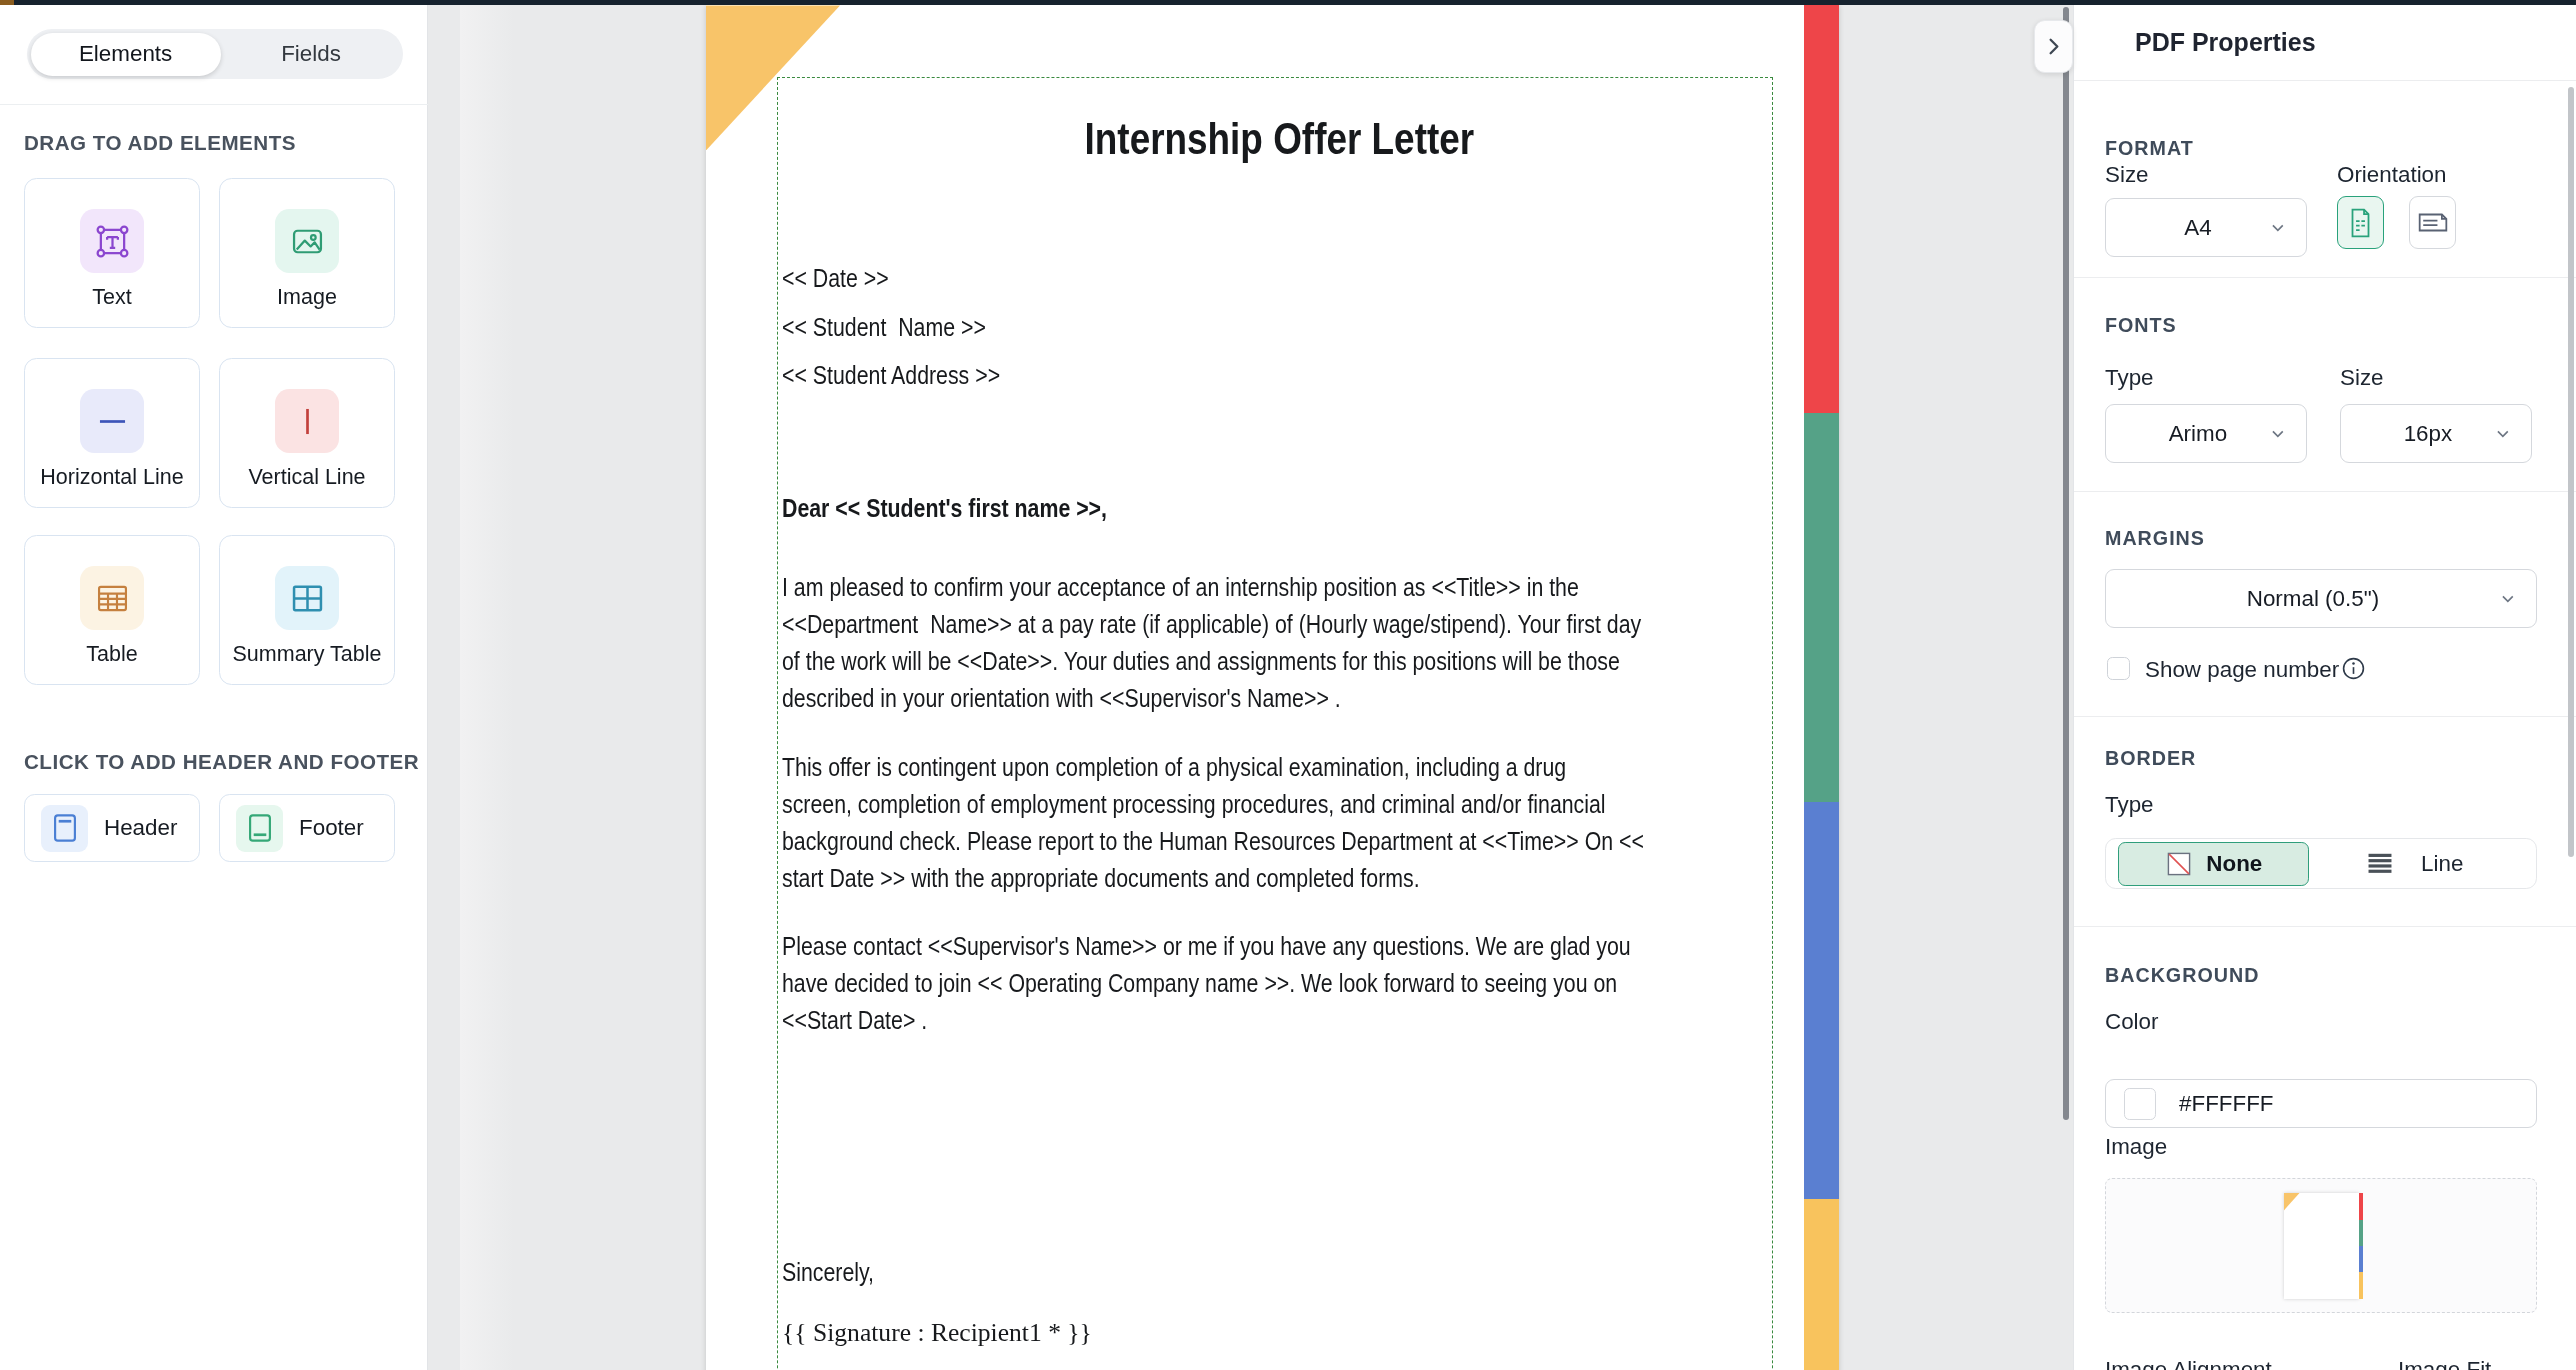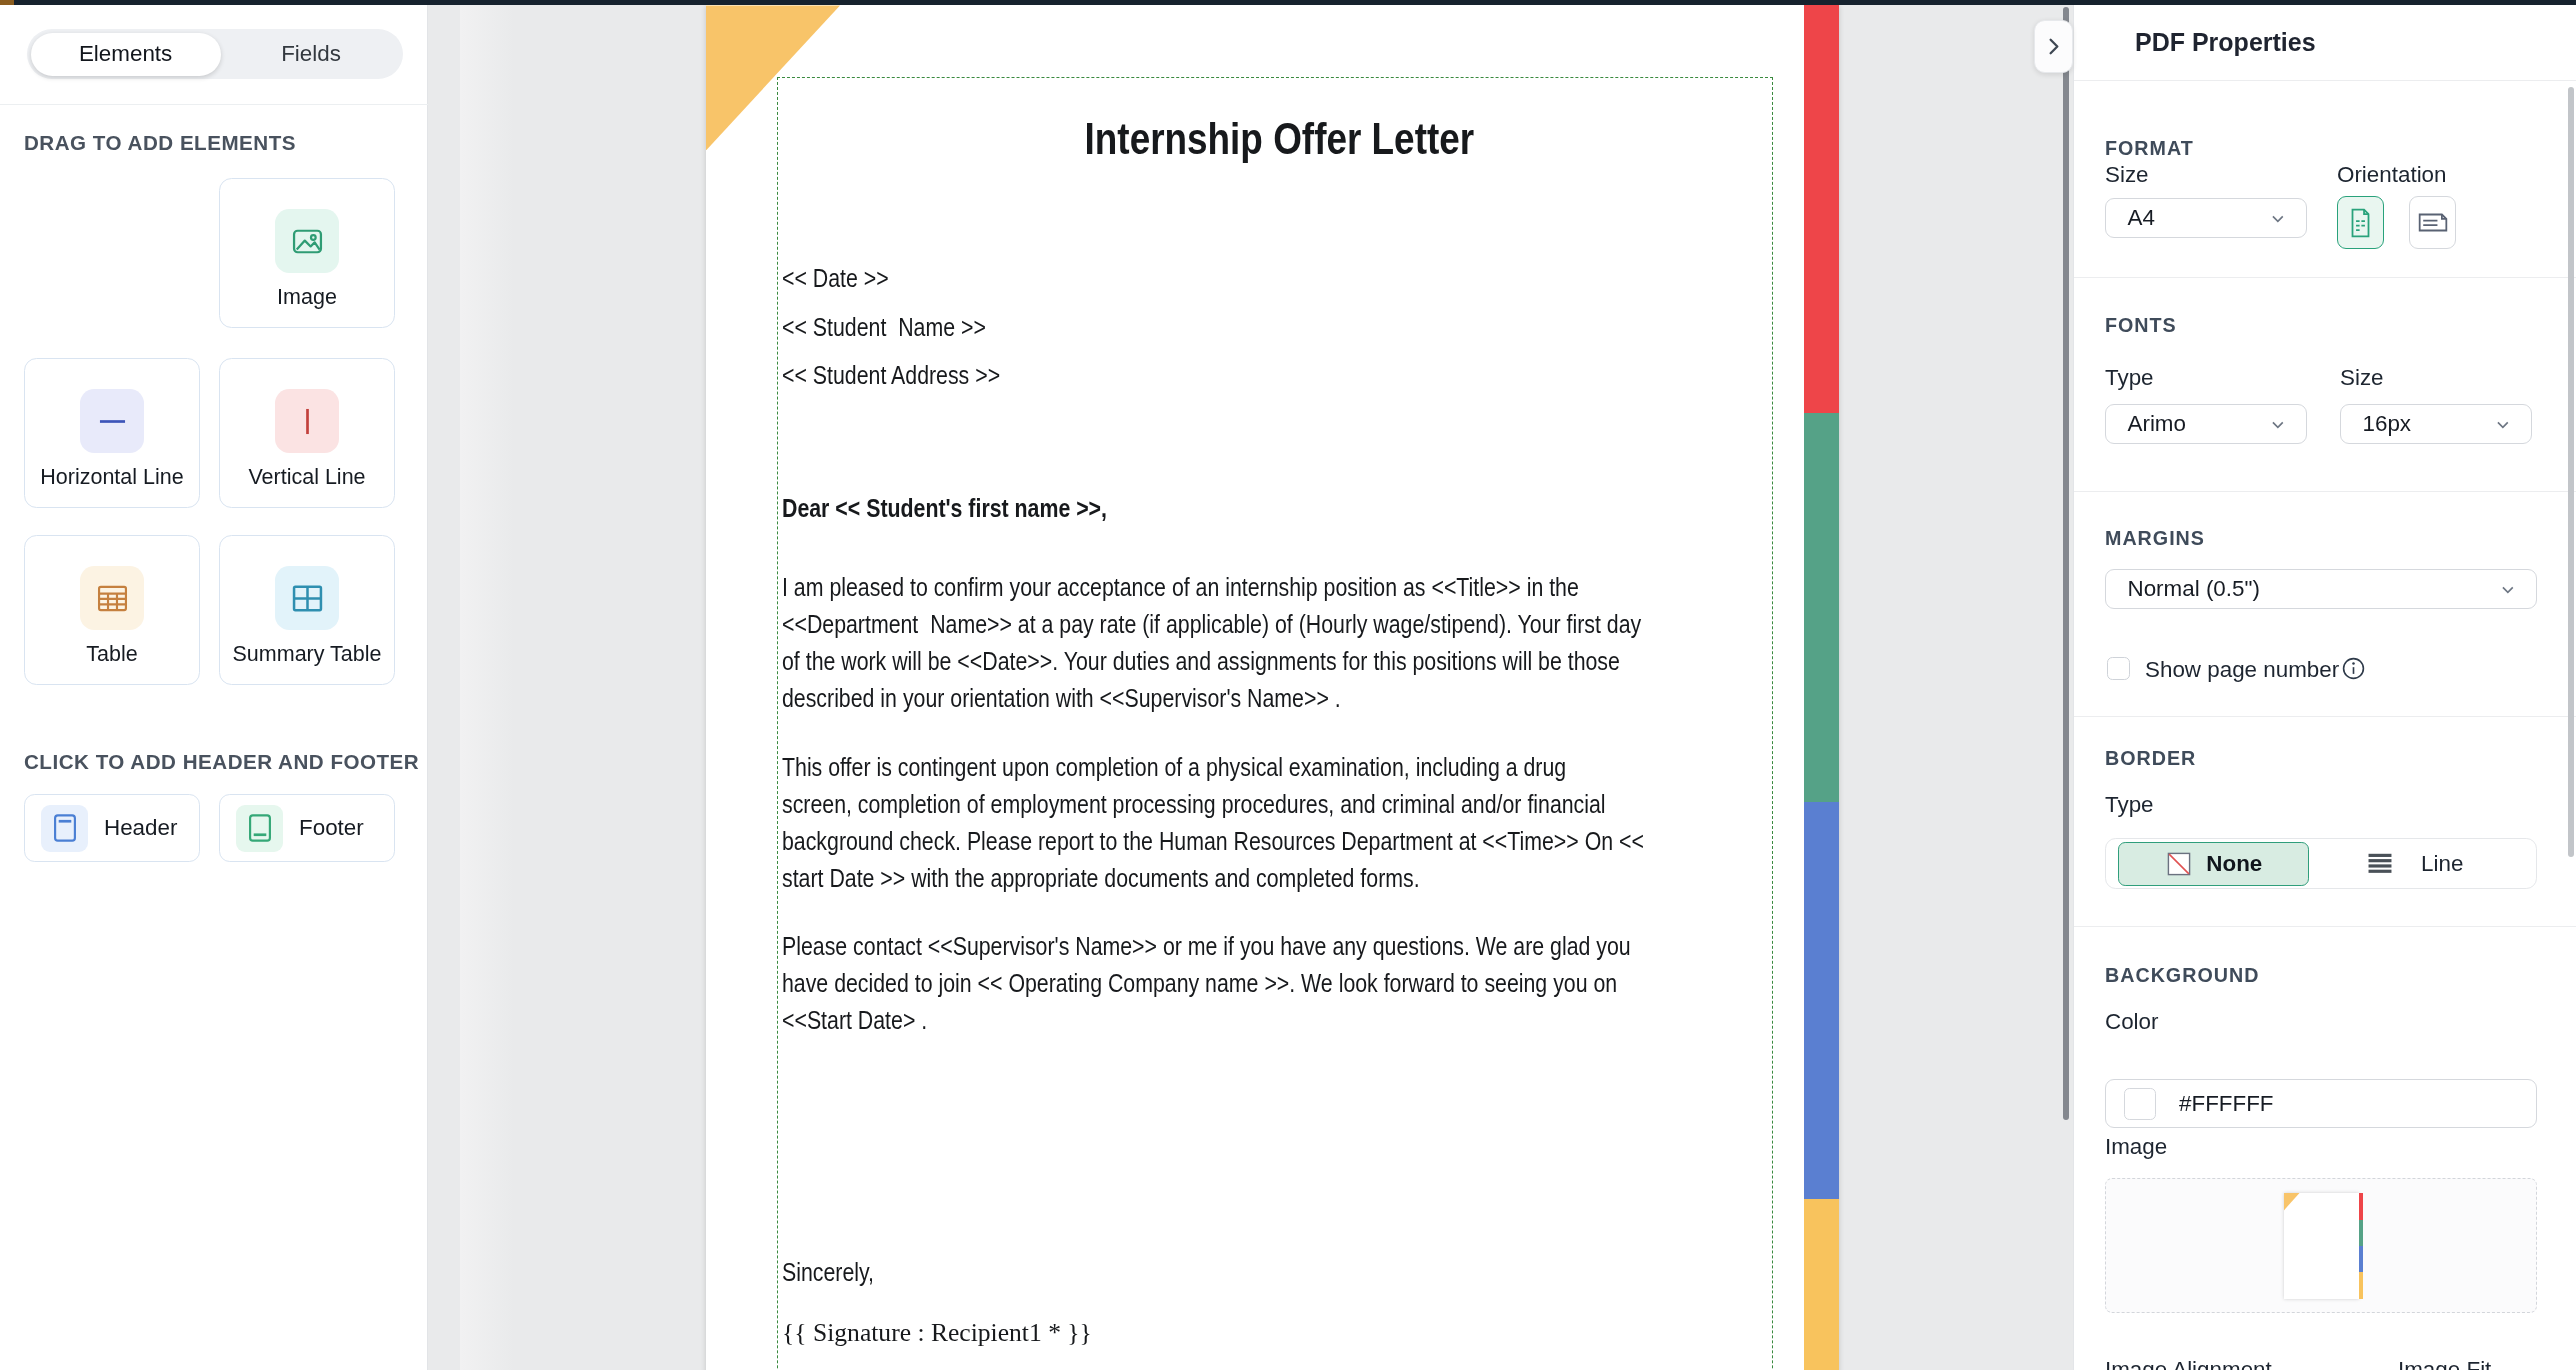--- a/index.html
+++ b/index.html
@@ -68,22 +68,22 @@
                       background:#84888f; border-radius:3.6px; z-index:30; }
 
   
   #panel { position:absolute; left:2073px; top:5.4px; width:503px; height:1365px;
            background:#ffffff; border-left:0.9px solid #e3e5e8; z-index:20; overflow:hidden; }
   #panel-title { position:absolute; left:31px; top:23px; font-size:25px; font-weight:600; color:#1f2430;margin-left:30px; }
   .p-divider { position:absolute; left:0; width:503px; height:0.9px; background:#ecedef; }
   .p-section { position:absolute; left:31px; font-size:19.7px; font-weight:700;
                color:#3f4b5a; letter-spacing:1px; }
   .p-label { position:absolute; font-size:22.4px; color:#1d2530; }
-  .selectbox { position:absolute; height:40px; border:0.9px solid #d5d8dd; border-radius:9px;
-               background:#fff; display:flex; align-items:center; cursor:pointer; }
+  .selectbox { position:absolute; height:59px; border:0.9px solid #d5d8dd; border-radius:9px;
+               background:#fff; display:flex; align-items:center; cursor:pointer;text-align:center; }
   .selectbox .val { font-size:22.4px; color:#171c24; margin-left:21.5px; flex:1; }
   .selectbox .chev { margin-right:18px; }
   .orient-btn { position:absolute; width:47px; height:53px; border-radius:9px;
                 display:flex; align-items:center; justify-content:center; cursor:pointer; }
   .orient-on  { border:1.8px solid #29a27b; background:#e9f6f0; }
   .orient-off { border:0.9px solid #d5d8dd; background:#fff; }
   .checkbox { position:absolute; width:23px; height:23px; border:1.3px solid #cfd3d9;
               border-radius:5.4px; background:#fff; cursor:pointer; }
   .seg-track { position:absolute; left:31px; width:432px; height:51px;
                border:0.9px solid #e5e7ea; border-radius:10.7px; background:#fff; }
@@ -132,20 +132,33 @@
 
   <div class="toggle-track">
     <div class="toggle-pill">Elements</div>
     <div class="toggle-alt">Fields</div>
   </div>
 
   <div class="sb-divider"></div>
 
   <div class="sb-heading" style="top:126px;">DRAG TO ADD ELEMENTS</div>
 
+  <div class="el-card" style="left:24px;top:173px;">
+    <div class="tile" style="background:#f2e6fb;">
+      <svg width="43" height="43" viewBox="0 0 48 48" fill="none" stroke="#8b46cf" stroke-width="2.5">
+        <rect x="11" y="11" width="26" height="26"></rect>
+        <circle cx="11" cy="11" r="3.6" fill="#f2e6fb"></circle>
+          <circle cx="37" cy="11" r="3.6" fill="#f2e6fb"></circle>
+        <circle cx="11" cy="37" r="3.6" fill="#f2e6fb"></circle>
+          <circle cx="37" cy="37" r="3.6" fill="#f2e6fb"></circle>
+        <path d="M18 19 h12 M18 19 v3 M30 19 v3 M24 19 v12 M21 31 h6"></path>
+      </svg>
+    </div>
+    <div class="lbl">Text</div>
+  </div>
 
   <div class="el-card" style="left:219px;top:173px;">
     <div class="tile" style="background:#e4f6ef;">
       <svg width="43" height="43" viewBox="0 0 48 48" fill="none" stroke="#2f9c74" stroke-width="2.5">
         <rect x="9" y="12" width="30" height="24" rx="4"></rect>
         <circle cx="30.5" cy="19.5" r="2.6"></circle>
         <path d="M12 33 l9-10 6.5 6.5 4.5-4.5 5.5 8" stroke-linejoin="round"></path>
       </svg>
     </div>
     <div class="lbl">Image</div>

